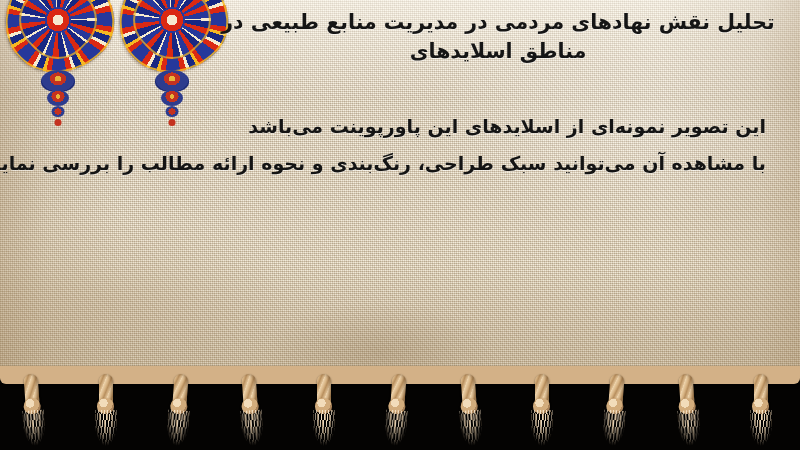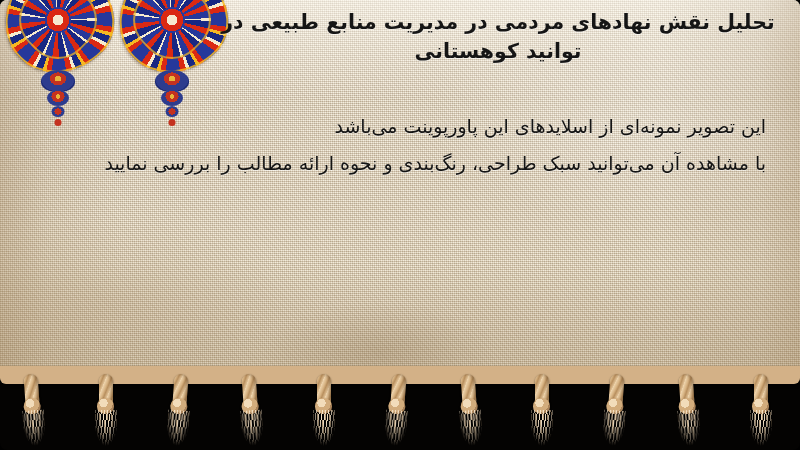--- a/index.html
+++ b/index.html
@@ -5,21 +5,20 @@
 <style>
   html,body{margin:0;padding:0;}
   body{
     width:800px;height:450px;overflow:hidden;
     font-family:"DejaVu Sans","Liberation Sans",sans-serif;
     background:#000;
   }
   #slide{
     position:relative;width:800px;height:450px;overflow:hidden;
     background:#000;
-    border-radius:7px;
   }
 
   
   .canvas-field{
     position:absolute;left:0;top:0;width:800px;height:378px;
     background:
       linear-gradient(90deg, rgba(150,120,80,.30) 0px, rgba(160,132,92,.12) 48px, rgba(255,255,255,0) 120px,
                      rgba(255,255,255,0) 660px, rgba(150,122,84,.10) 760px, rgba(146,116,76,.24) 800px),
       linear-gradient(180deg, rgba(255,252,245,.55) 0%, rgba(255,255,255,0) 26%,
                      rgba(255,255,255,0) 70%, rgba(140,112,74,.20) 97%, rgba(120,94,60,.34) 100%),
@@ -85,21 +84,21 @@
     text-align:center;
     color:#151515;
     font-size:20.5px;line-height:1.42;font-weight:700;
     letter-spacing:.1px;
     text-shadow:0 1px 0 rgba(255,255,255,.45);
   }
   .title-block .tline{display:block;}
   .body-block{
     position:absolute;right:34px;top:108px;width:740px;
     text-align:right;color:#141414;
-    font-size:19px;line-height:1.95;font-weight:400;
+    font-size:19px;line-height:1.95;font-weight:700;
     text-shadow:0 1px 0 rgba(255,255,255,.42);
   }
   .body-block .bline{display:block;white-space:nowrap;}
 
   
   .fringe-band{
     position:absolute;left:0;top:366px;width:800px;height:84px;
     background:#040302;
   }
   .fringe-top{
@@ -161,21 +160,21 @@
   <div class="medallion med-b">
     <div class="med-core"></div>
     <div class="pendant p1"></div>
     <div class="pendant p2"></div>
     <div class="pendant p3"></div>
     <div class="pendant p4"></div>
   </div>
 
   <div class="title-block">
     <span class="tline">تحلیل نقش نهادهای مردمی در مدیریت منابع طبیعی در</span>
-    <span class="tline">توانید کوهستانی</span>
+    <span class="tline">مناطق اسلایدهای</span>
   </div>
 
   <div class="body-block">
     <span class="bline">این تصویر نمونه‌ای از اسلایدهای این پاورپوینت می‌باشد</span>
     <span class="bline">با مشاهده آن می‌توانید سبک طراحی، رنگ‌بندی و نحوه ارائه مطالب را بررسی نمایید</span>
   </div>
 
   <div class="fringe-band">
     <div class="fringe-top"></div>
     <div id="tassels">

